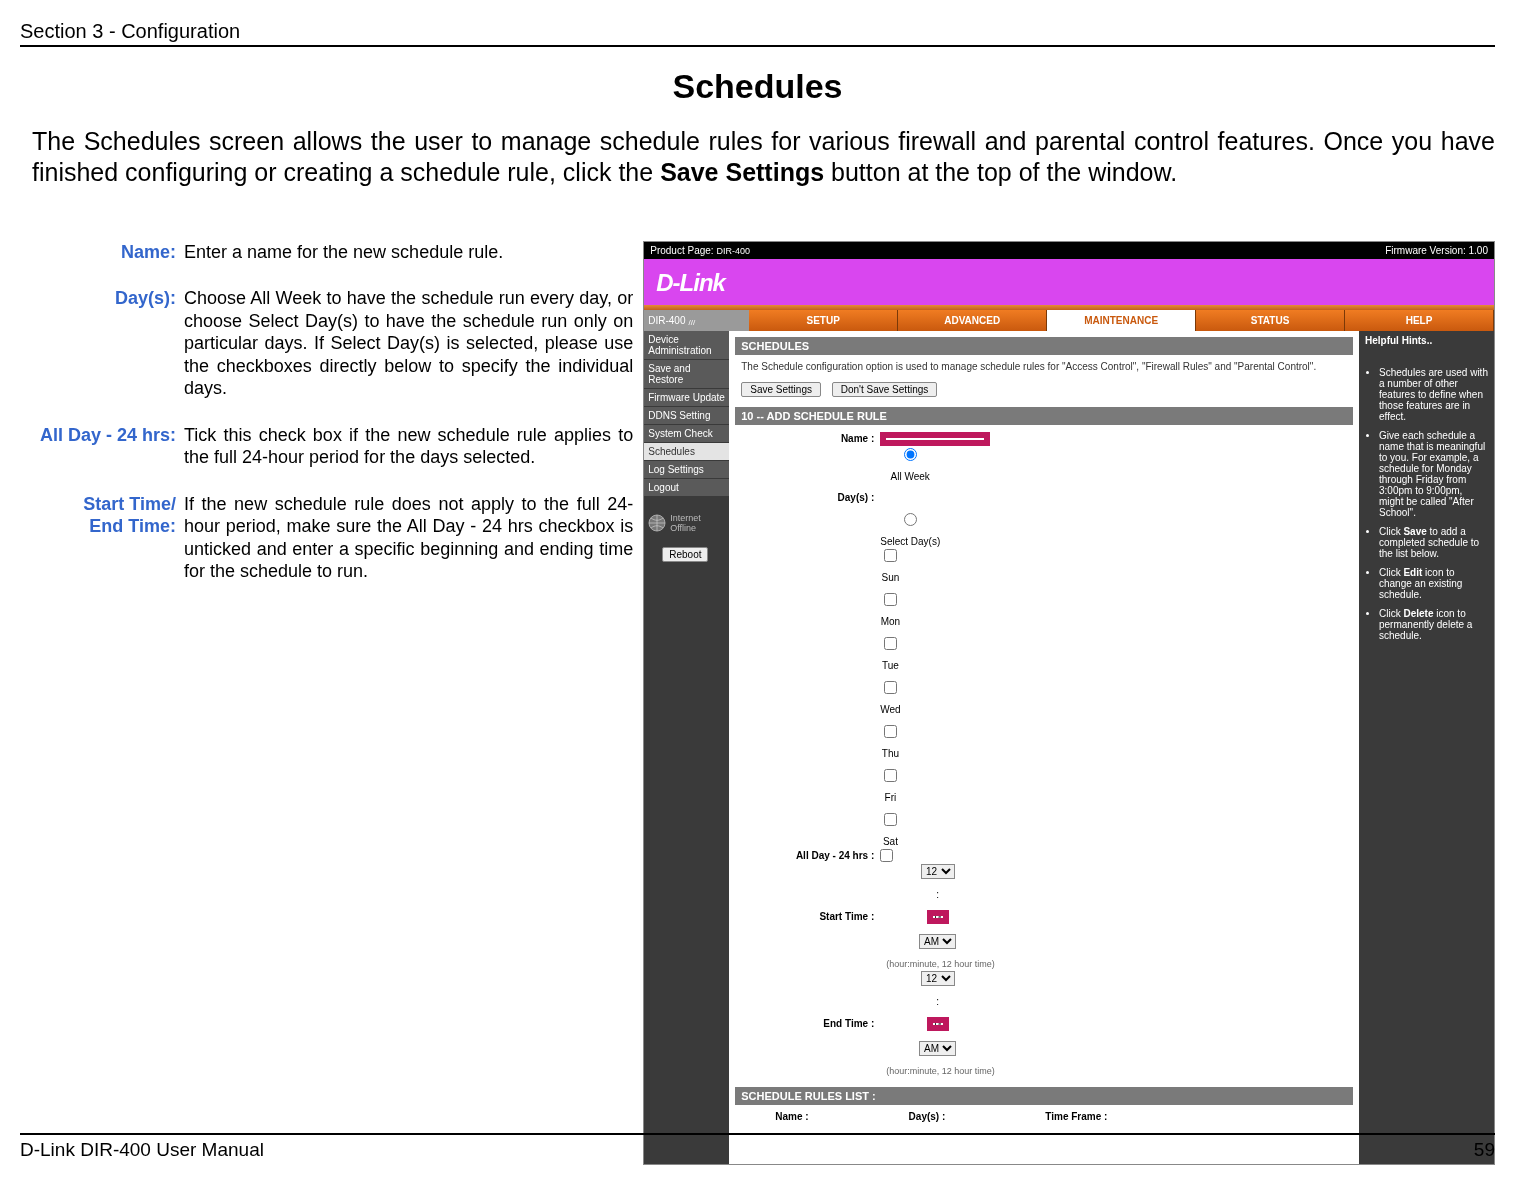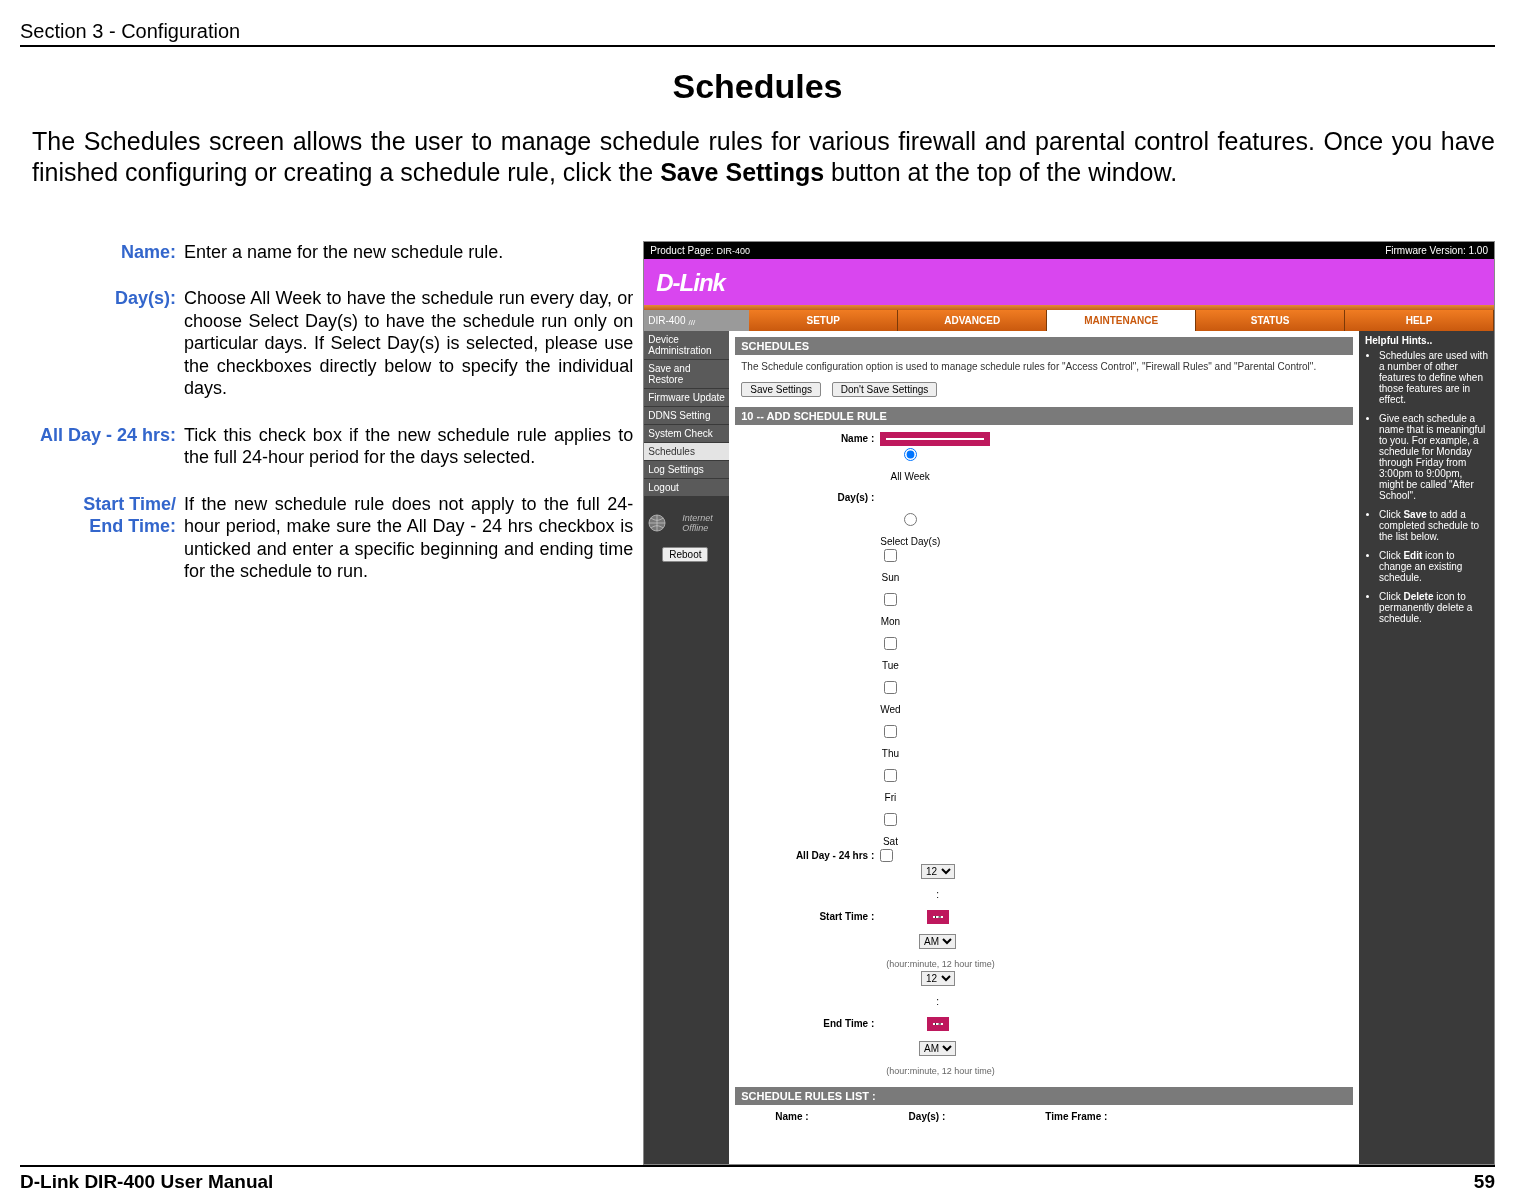--- a/index.html
+++ b/index.html
@@ -153,22 +153,21 @@
     background: #e4e4e4;
     color:#333;
   }
   .r-sidebar .sb-internet {
     margin-top: 10px;
     padding: 6px 4px;
     color:#bbb;
     font-size:9px;
     display:flex;
     align-items:center;
-    gap:16px;
-    font-style:italic;
+    gap:4px;
   }
   .r-sidebar .sb-internet svg { flex-shrink:0; }
   .r-sidebar .sb-reboot {
     margin: 8px 0 10px 18px;
   }
   .r-sidebar .wbtn {
     background:#eee;
     border:1px solid #888;
     color:#000;
     padding:1px 6px;
@@ -255,34 +254,33 @@
   }
   .r-help {
     width: 135px;
     background: #3a3a3a;
     color:#fff;
     font-size: 10px;
     padding: 4px 6px;
   }
   .r-help .h-title {
     font-weight:bold;
-    margin-bottom:4px;
+    margin-bottom:21px;
     font-size:10px;
   }
   .r-help ul { list-style: disc; padding-left: 14px; }
   .r-help li { margin-bottom: 8px; }
   .r-help b { font-weight:bold; }
 
   
   .page-foot {
     position: absolute;
     left: 20px;
     right: 20px;
-    bottom: 0;
-    font-weight: bold;
+    bottom: 32px;
   }
   .foot-rule {
     border-top: 2px solid #000;
     margin-bottom: 4px;
   }
   .foot-row {
     display:flex;
     justify-content: space-between;
     font-size: 19px;
   }

